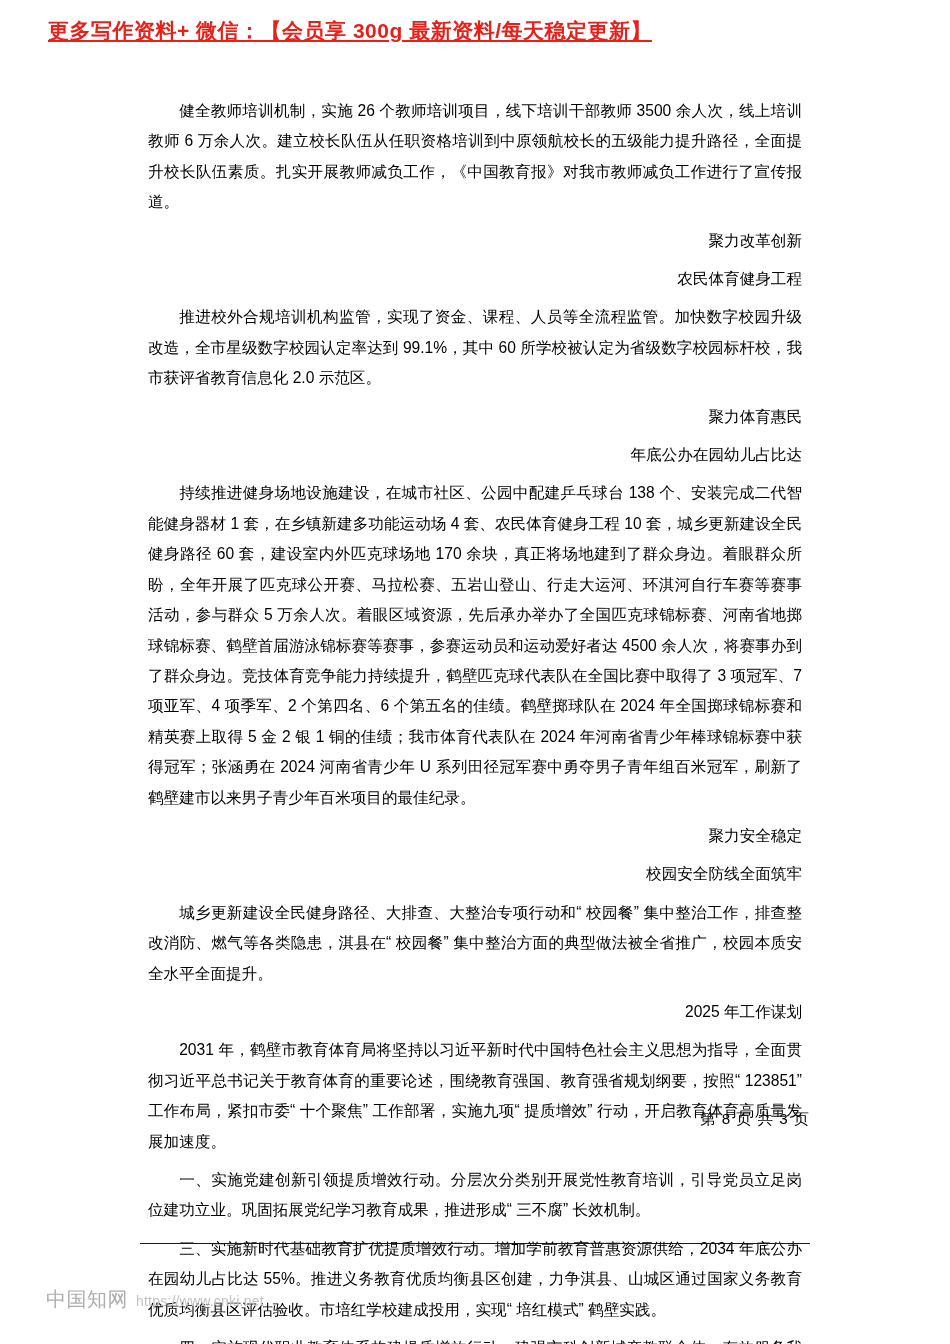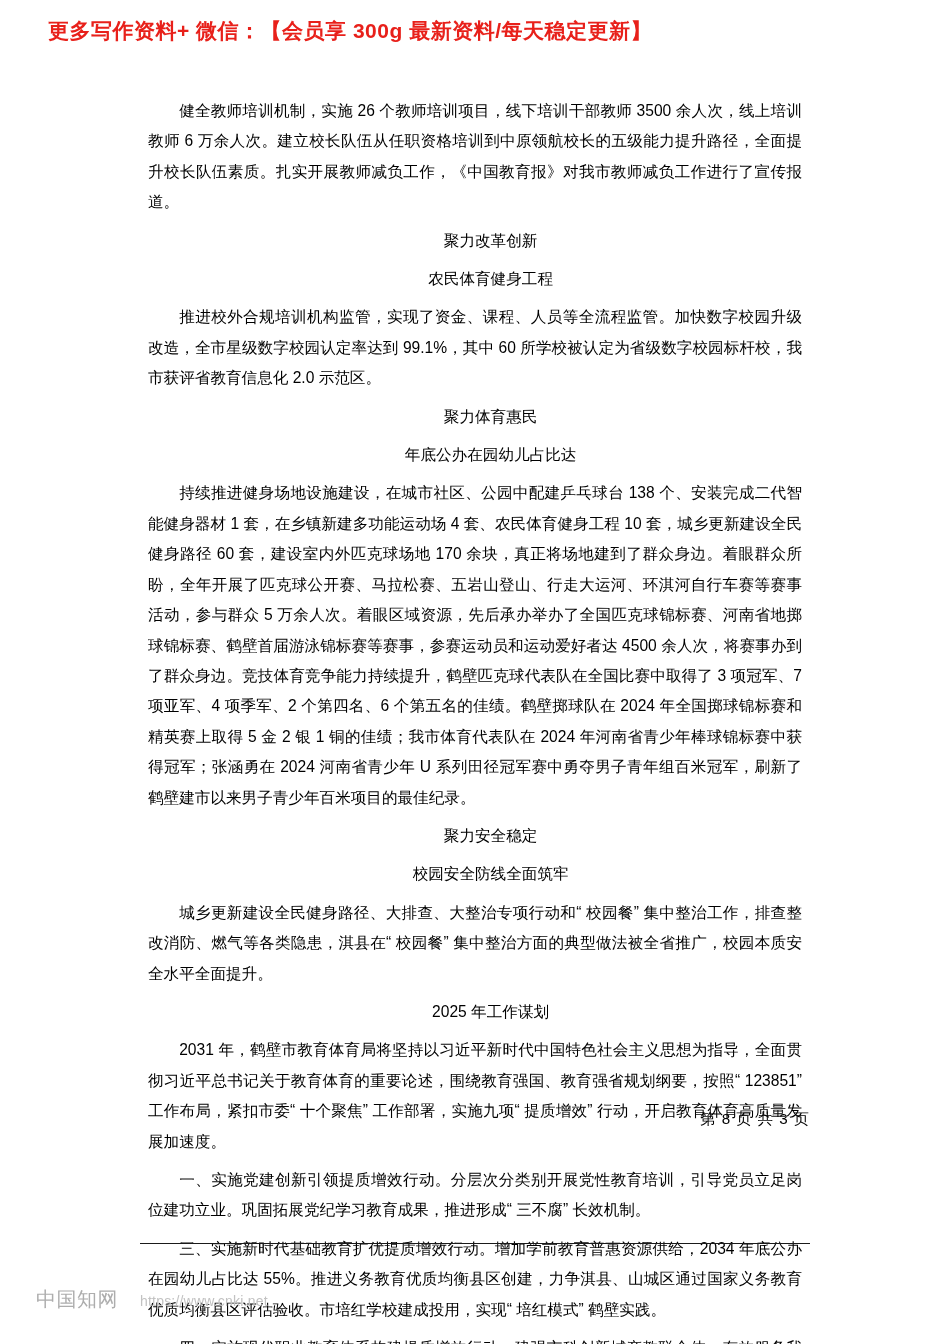--- a/index.html
+++ b/index.html
@@ -21,20 +21,21 @@
     left: 48px;
     top: 14px;
     width: 860px;
     height: 34px;
     color: #e8201a;
     font-size: 21px;
     font-weight: bold;
     letter-spacing: 0.5px;
     white-space: nowrap;
     line-height: 34px;
+    text-decoration: underline;
   }
 
   
   #doc-body {
     position: absolute;
     left: 140px;
     top: 88px;
     width: 670px;
   }
   .para {
@@ -42,21 +43,21 @@
     font-size: 15.6px;
     line-height: 30.4px;
     color: #000000;
     text-align: justify;
     text-justify: inter-ideograph;
     text-indent: 2em;
     word-break: break-all;
   }
   .para.heading {
     text-indent: 2em;
-    text-align: center;
+    text-align: right;
   }
 
   
   #page-footer {
     position: absolute;
     left: 140px;
     top: 1109px;
     width: 670px;
     text-align: right;
     font-size: 15.2px;
@@ -70,25 +71,25 @@
     left: 140px;
     top: 1243px;
     width: 670px;
     height: 0;
     border-top: 1.6px solid #1a1a1a;
   }
 
   
   #cnki-watermark {
     position: absolute;
-    left: 36px;
+    left: 46px;
     top: 1286px;
     display: flex;
     align-items: baseline;
-    gap: 22px;
+    gap: 8px;
     color: #b3b3b3;
     text-align: right;
   }
   #cnki-logo-text {
     font-size: 20px;
     letter-spacing: 0.5px;
     color: #adadad;
   }
   #cnki-url {
     font-size: 14px;

